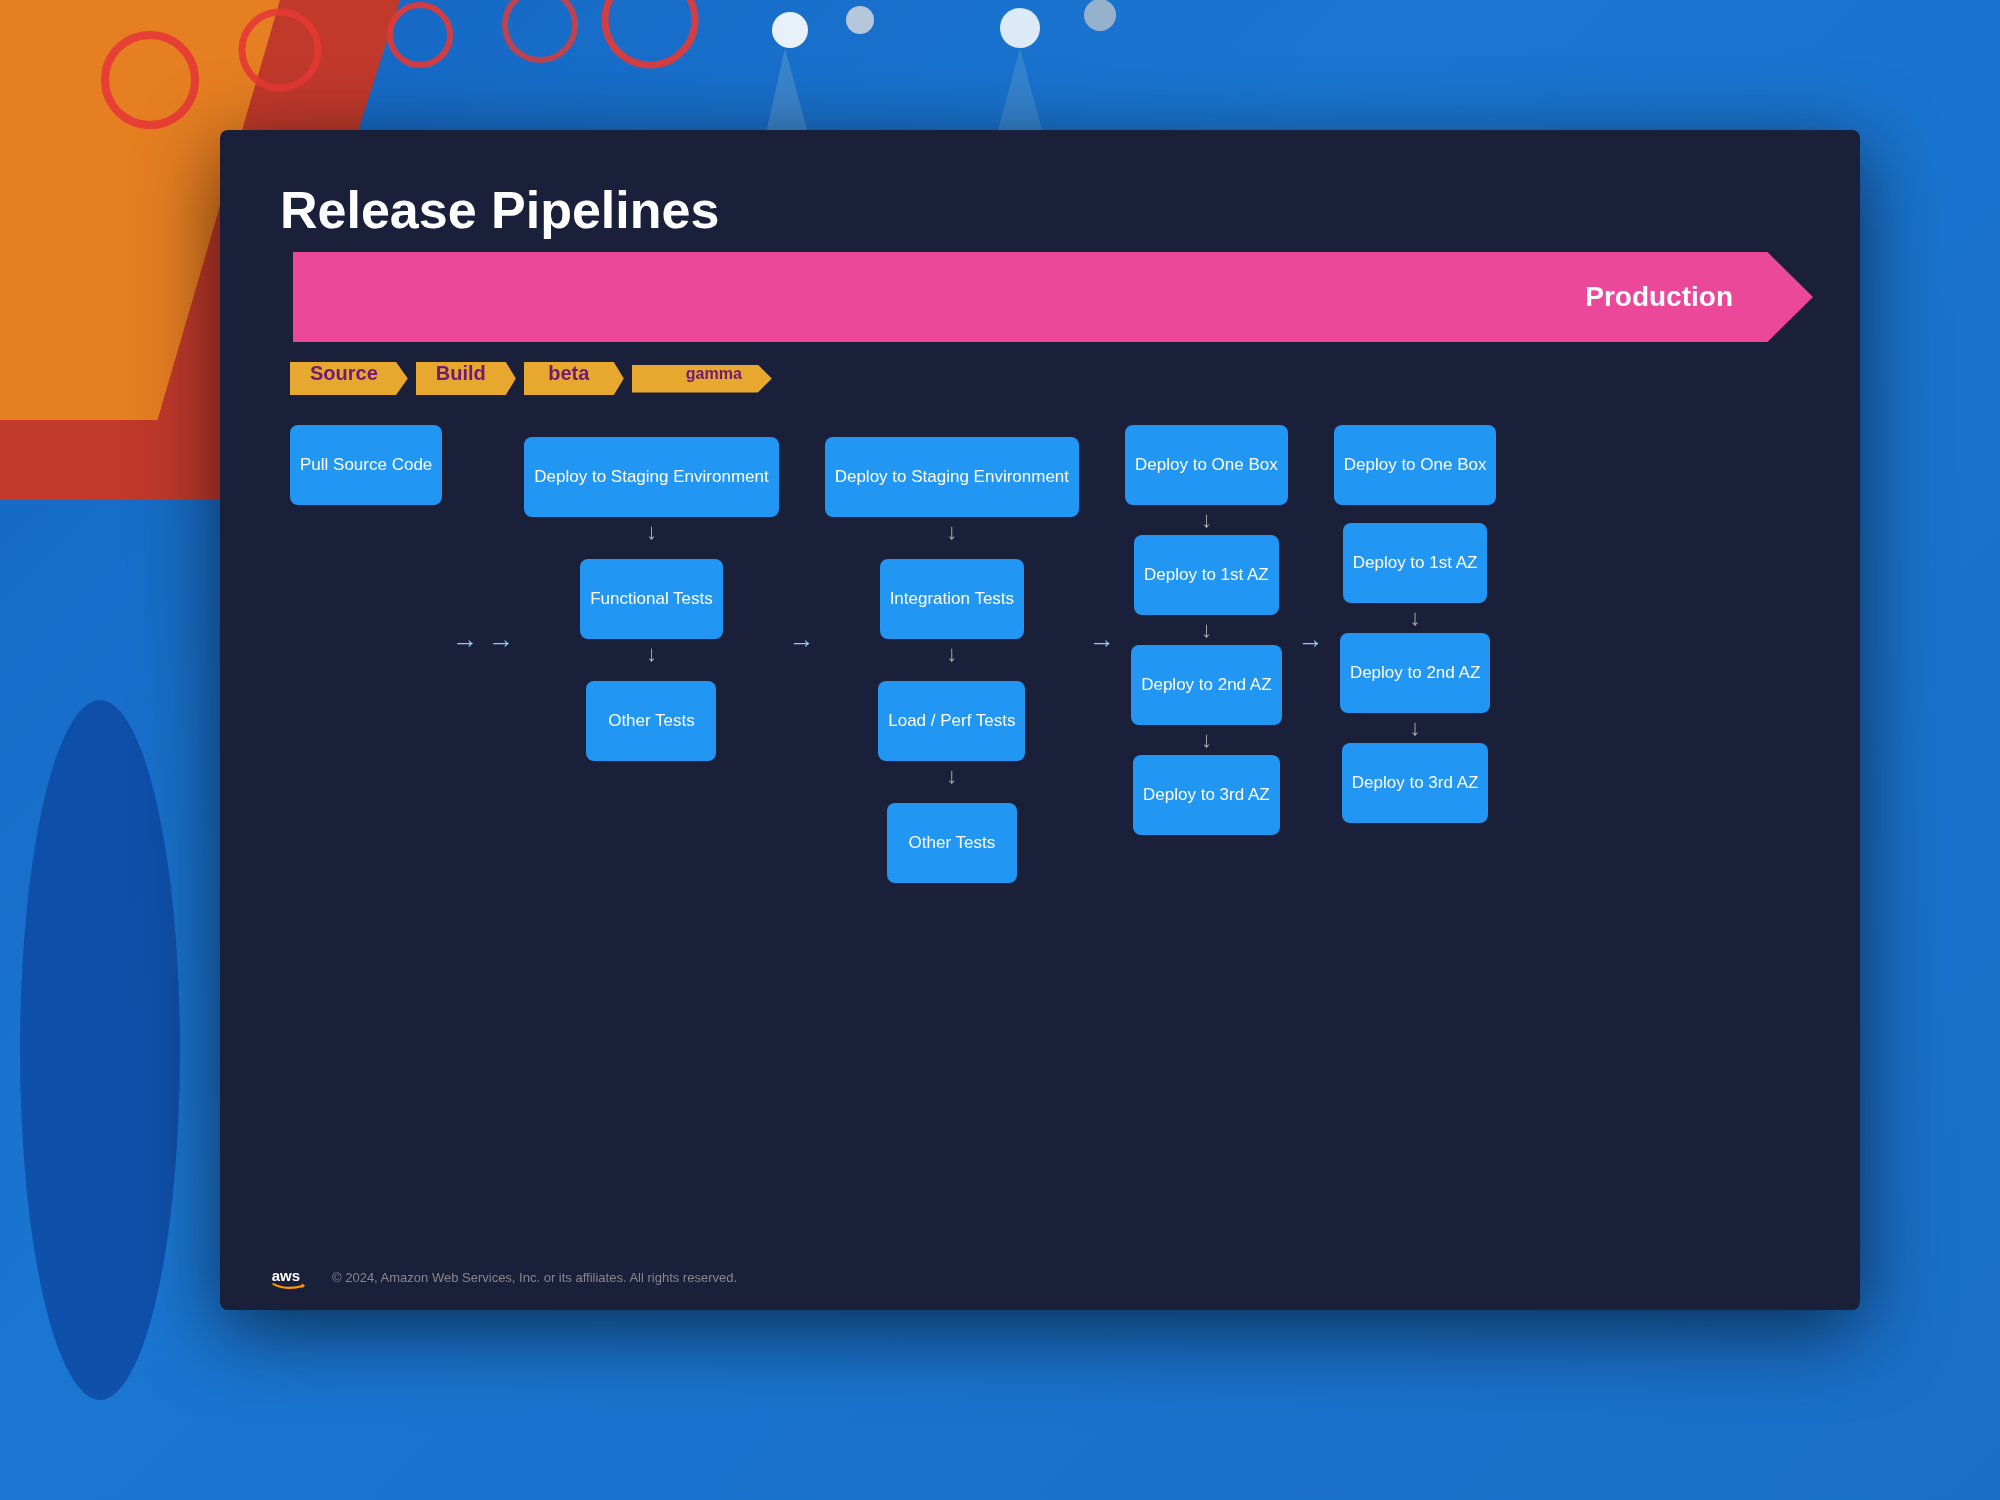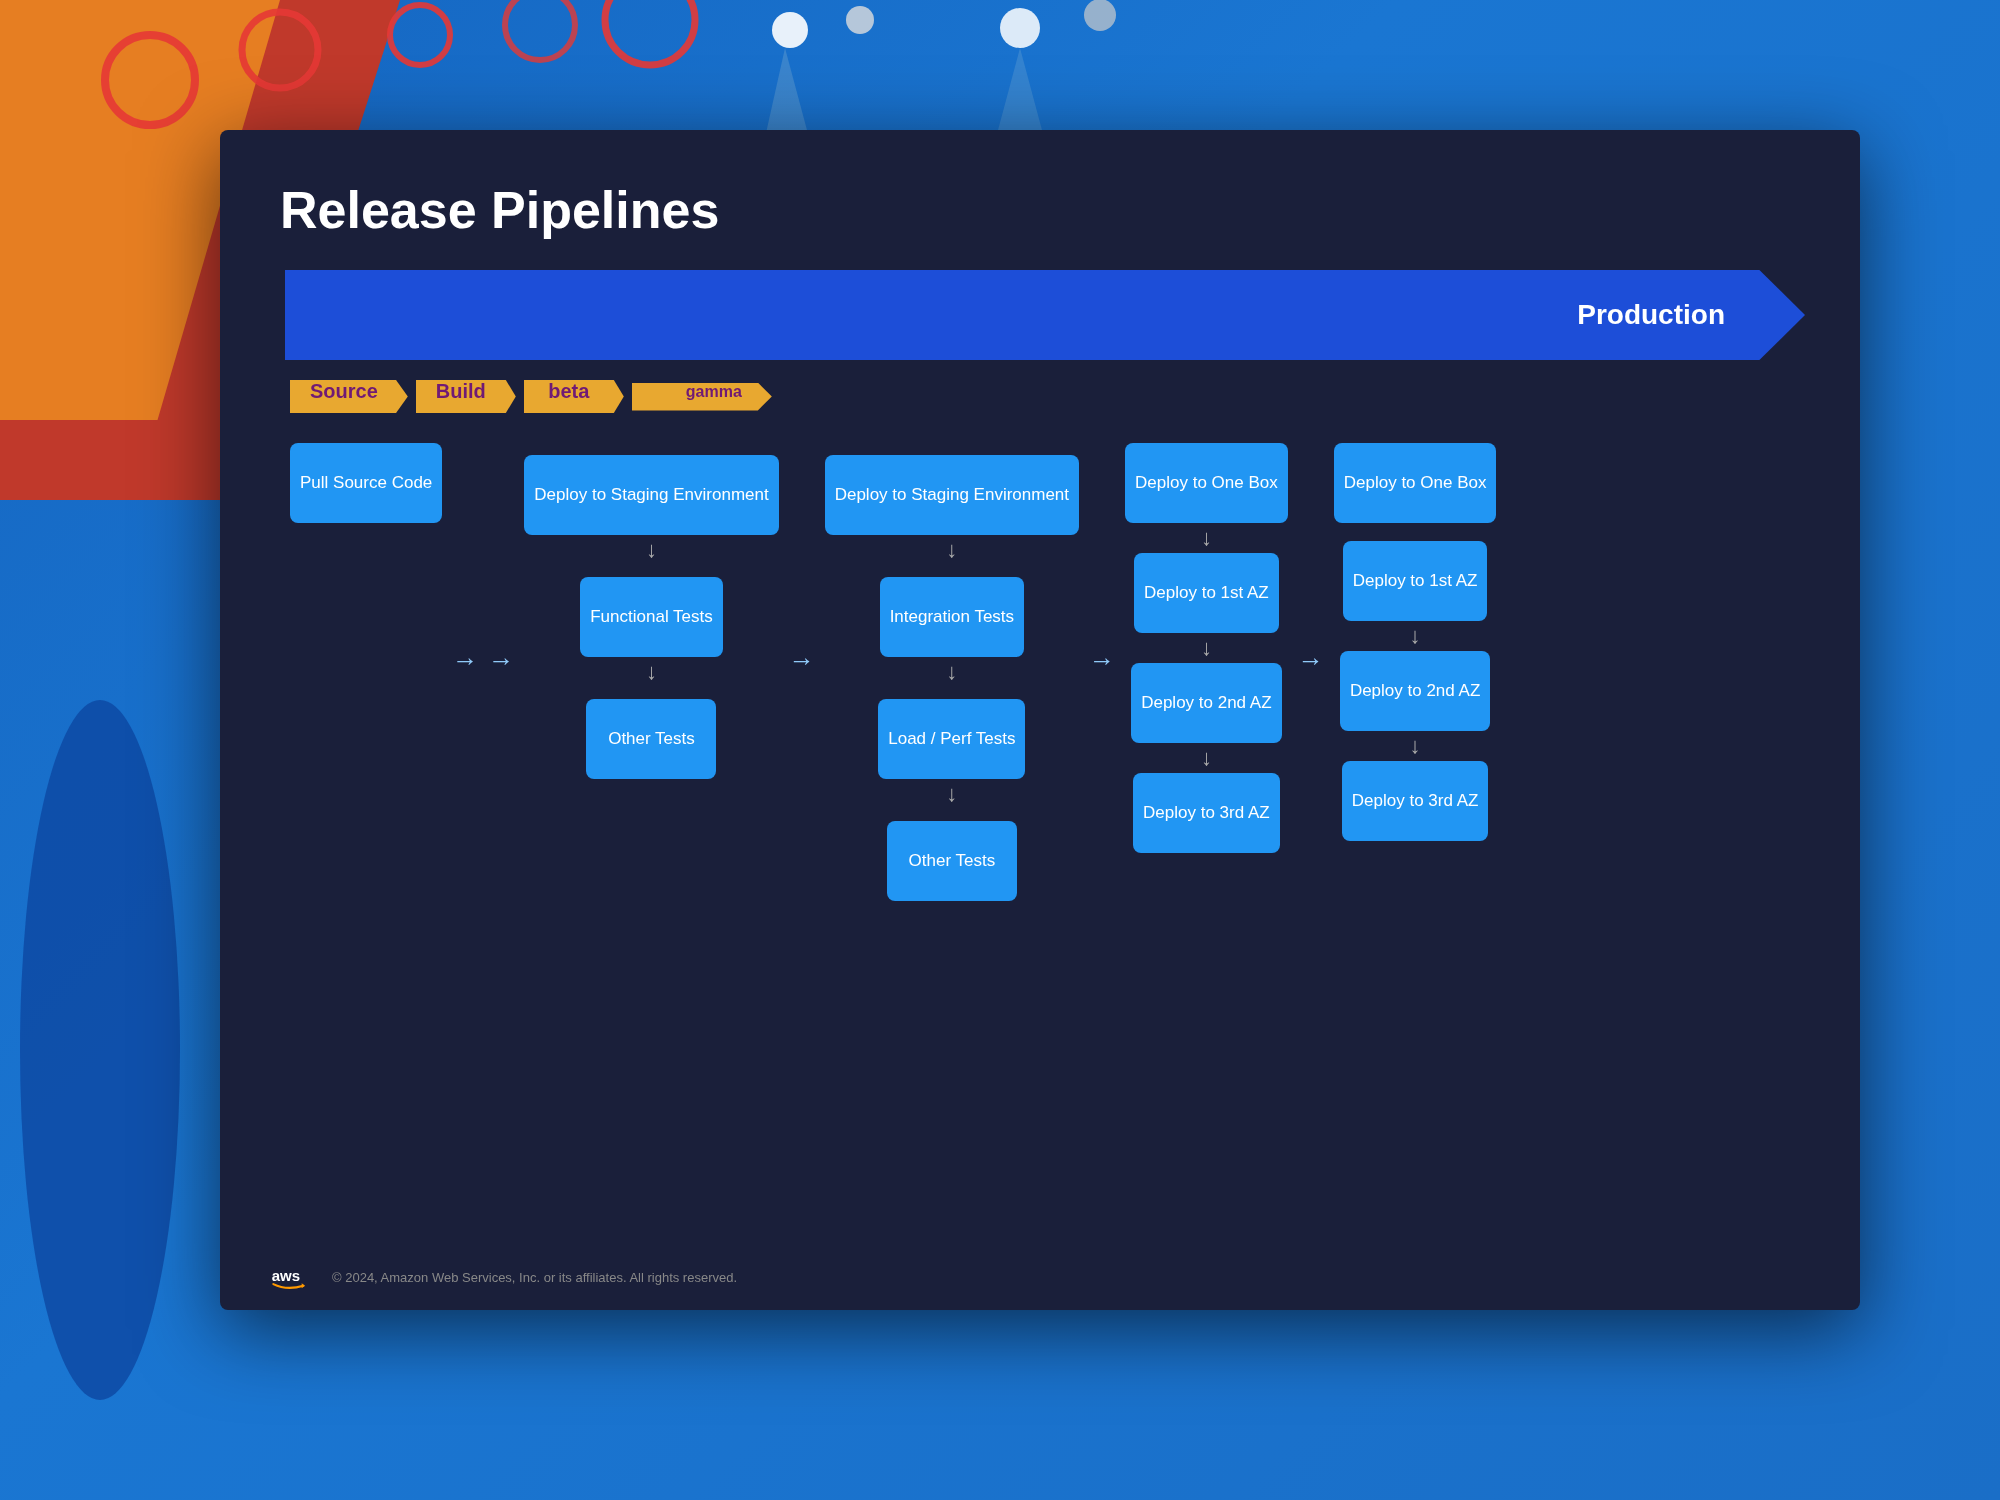--- a/index.html
+++ b/index.html
@@ -57,39 +57,39 @@
       border-radius: 8px;
       z-index: 10;
       padding: 50px 60px 40px 60px;
       box-shadow: 0 20px 80px rgba(0,0,0,0.6);
     }
 
     .slide-title {
       color: white;
       font-size: 52px;
       font-weight: bold;
-      margin-bottom: 30px;
+      margin-bottom: 12px;
     }
 
     
     .pipeline-banner {
       position: relative;
       width: 100%;
       height: 90px;
       margin-bottom: 20px;
     }
 
     
     .prod-banner {
       position: absolute;
       top: 0;
-      left: 5px;
+      left: 13px;
       width: 100%;
       height: 100%;
-      background: #1d4ed8;
+      background: #ec4899;
       clip-path: polygon(0 0, 97% 0, 100% 50%, 97% 100%, 0 100%);
       display: flex;
       align-items: center;
       justify-content: flex-end;
       padding-right: 80px;
     }
 
     .prod-label {
       color: white;
       font-size: 28px;

